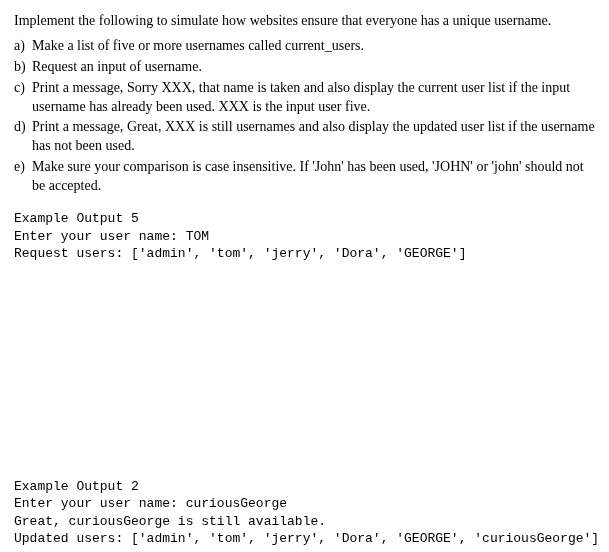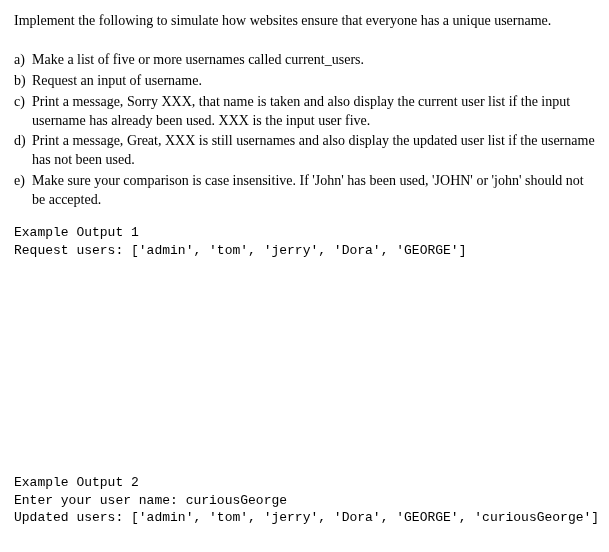--- a/index.html
+++ b/index.html
@@ -7,21 +7,21 @@
       font-size: 14px;
       color: #000;
       background: #fff;
       margin: 0;
       padding: 12px 14px;
       width: 609px;
       box-sizing: border-box;
       line-height: 1.35;
     }
     .intro {
-      margin-bottom: 20px;
+      margin-bottom: 6px;
     }
     .list-item {
       display: flex;
       margin-bottom: 2px;
     }
     .list-marker {
       flex: 0 0 18px;
     }
     .list-content {
       flex: 1;
@@ -71,21 +71,23 @@
     <span>Print a message, </span><span class="italic">Great, XXX is still usernames</span><span> and also display the updated user list if the username has not been used.</span>
   </div>
 </div>
 
 <div class="list-item">
   <div class="list-marker">e)</div>
   <div class="list-content">Make sure your comparison is case insensitive. If 'John' has been used, 'JOHN' or 'john' should not be accepted.</div>
 </div>
 
 <div class="example-block-1">
-  <div class="mono">Example Output 1</div>
+  <div class="mono">Example Output 5</div>
+  <div class="mono">Enter your user name: TOM</div>
   <div class="mono">Request users: ['admin', 'tom', 'jerry', 'Dora', 'GEORGE']</div>
 </div>
 
 <div class="example-block-2">
   <div class="mono">Example Output 2</div>
   <div class="mono">Enter your user name: curiousGeorge</div>
+  <div class="mono">Great, curiousGeorge is still available.</div>
   <div class="mono">Updated users: ['admin', 'tom', 'jerry', 'Dora', 'GEORGE', 'curiousGeorge']</div>
 </div>
 
 </body></html>

